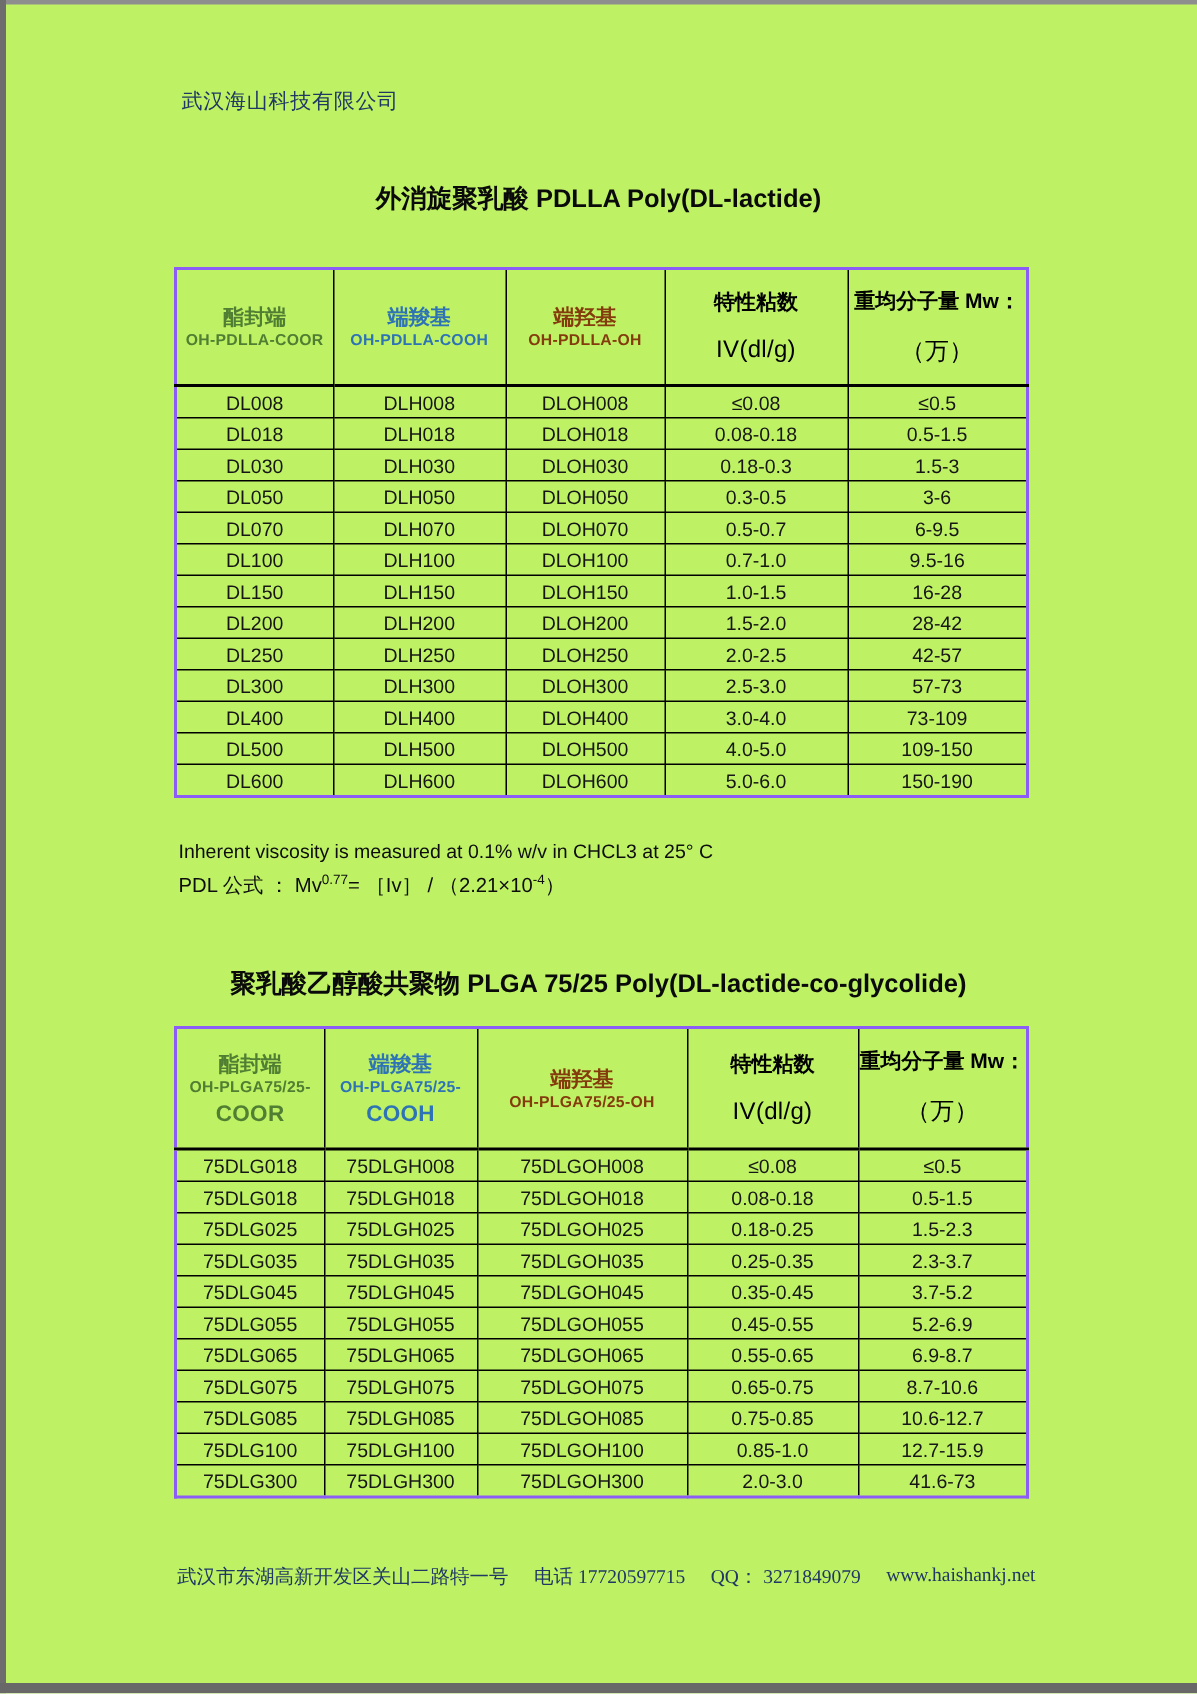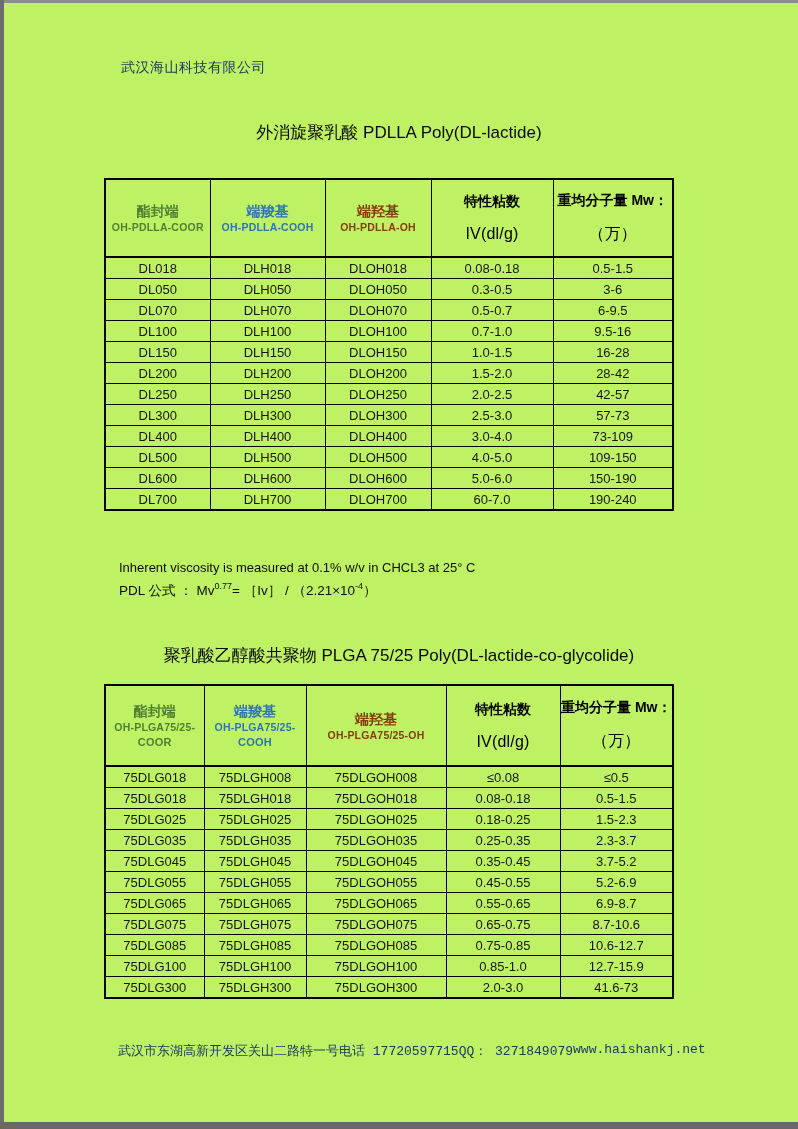--- a/index.html
+++ b/index.html
@@ -7,52 +7,52 @@
         font-family:"Liberation Sans","DejaVu Sans",sans-serif;color:#111;}
   
   .edge-top{position:absolute;top:0;left:0;right:0;height:3px;background:#8e8e8e;}
   .edge-left{position:absolute;top:0;left:0;bottom:0;width:4px;background:#6d6d6d;}
   .edge-bottom{position:absolute;left:0;right:0;bottom:0;height:7px;background:#686868;}
 
   .company{position:absolute;left:121px;top:59px;font-family:"Liberation Serif","DejaVu Serif",serif;
            font-size:14px;color:#1f3864;letter-spacing:.5px;}
 
   .doc-title{position:absolute;left:0;width:798px;margin:0;text-align:center;
-             font-weight:400;font-size:17px;color:#0a0a0a;}
+             font-weight:700;font-size:17px;color:#0a0a0a;}
   #title1{top:121px;}
   #title2{top:644px;}
 
-  .data-table{position:absolute;left:104px;width:568px;border-collapse:collapse;
-              table-layout:fixed;border:2px solid #000000;}
+  .data-table{position:absolute;left:116px;width:568px;border-collapse:collapse;
+              table-layout:fixed;border:2px solid #8b5cf6;}
   #table1{top:178px;}
   #table2{top:684px;}
   .data-table th,.data-table td{border:1px solid #000;text-align:center;vertical-align:middle;
               padding:0;overflow:hidden;}
   .data-table th{font-size:14px;font-weight:700;border-bottom:2px solid #000;}
   #table1 th{height:76px;}
   #table2 th{height:79px;}
   .data-table td{height:20px;font-size:13px;color:#161616;}
   .h-label{display:block;}
   .h-sub{display:block;font-size:10.5px;margin-top:0;letter-spacing:.2px;}
-  .h-sub2{display:block;font-size:11px;margin-top:3px;letter-spacing:.2px;}
+  .h-sub2{display:block;font-size:15px;margin-top:3px;letter-spacing:.2px;}
   th.plain .h-label{font-weight:700;}
   th.plain .h-sub{font-weight:400;font-size:16px;margin-top:14px;}
 
   #table1 col.c0{width:105px;} #table1 col.c1{width:115px;} #table1 col.c2{width:106px;}
   #table1 col.c3{width:122px;} #table1 col.c4{width:120px;}
   #table2 col.c0{width:99px;}  #table2 col.c1{width:102px;} #table2 col.c2{width:140px;}
   #table2 col.c3{width:114px;} #table2 col.c4{width:113px;}
 
   .note{position:absolute;left:119px;font-size:13px;color:#0d0d0d;}
   #note1{top:560px;}
   #note2{top:581px;font-size:13.5px;}
   .note sup{font-size:9px;}
 
-  .footer{position:absolute;left:118px;top:1042px;display:flex;gap:0;white-space:nowrap;
-          font-family:Liberation Mono, monospace;font-size:13px;color:#1f3864;}
+  .footer{position:absolute;left:118px;top:1042px;display:flex;gap:17px;white-space:nowrap;
+          font-family:Liberation Serif, serif;font-size:13px;color:#1f3864;}
 </style>
 </head>
 <body>
 
 <div class="page">
   <div class="edge-top"></div>
   <div class="edge-left"></div>
   <div class="edge-bottom"></div>
 
   <div class="company">武汉海山科技有限公司</div>
@@ -86,27 +86,41 @@
             <span class="h-sub">IV(dl/g)</span>
           </th>
           <th class="plain" style="color: rgb(0, 0, 0);">
             <span class="h-label">重均分子量 Mw：</span>
             <span class="h-sub">（万）</span>
           </th>
         </tr>
       </thead>
       <tbody>
         <tr>
+          <td>DL008</td>
+          <td>DLH008</td>
+          <td>DLOH008</td>
+          <td>≤0.08</td>
+          <td>≤0.5</td>
+        </tr>
+        <tr>
           <td>DL018</td>
           <td>DLH018</td>
           <td>DLOH018</td>
           <td>0.08-0.18</td>
           <td>0.5-1.5</td>
         </tr>
         <tr>
+          <td>DL030</td>
+          <td>DLH030</td>
+          <td>DLOH030</td>
+          <td>0.18-0.3</td>
+          <td>1.5-3</td>
+        </tr>
+        <tr>
           <td>DL050</td>
           <td>DLH050</td>
           <td>DLOH050</td>
           <td>0.3-0.5</td>
           <td>3-6</td>
         </tr>
         <tr>
           <td>DL070</td>
           <td>DLH070</td>
           <td>DLOH070</td>
@@ -161,27 +175,20 @@
           <td>DLOH500</td>
           <td>4.0-5.0</td>
           <td>109-150</td>
         </tr>
         <tr>
           <td>DL600</td>
           <td>DLH600</td>
           <td>DLOH600</td>
           <td>5.0-6.0</td>
           <td>150-190</td>
-        </tr>
-        <tr>
-          <td>DL700</td>
-          <td>DLH700</td>
-          <td>DLOH700</td>
-          <td>60-7.0</td>
-          <td>190-240</td>
         </tr>
       </tbody>
     </table>
 
   <div class="note" id="note1">Inherent viscosity is measured at 0.1% w/v in CHCL3 at 25° C</div>
 
   <div class="note" id="note2"><span>PDL 公式 ： Mv</span><sup>0.77</sup><span>= ［Iv］ / （2.21×10</span><sup>-4</sup><span>）</span></div>
 
   <h1 class="doc-title" id="title2">聚乳酸乙醇酸共聚物 PLGA 75/25 Poly(DL-lactide-co-glycolide)</h1>
 

